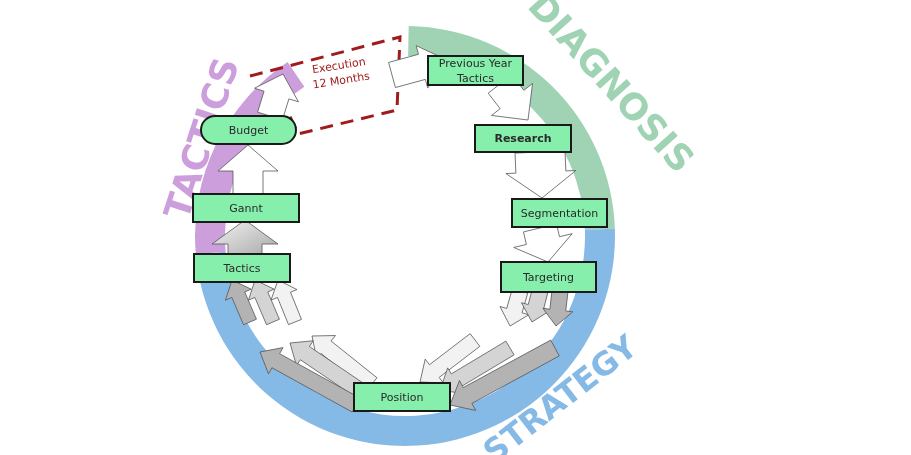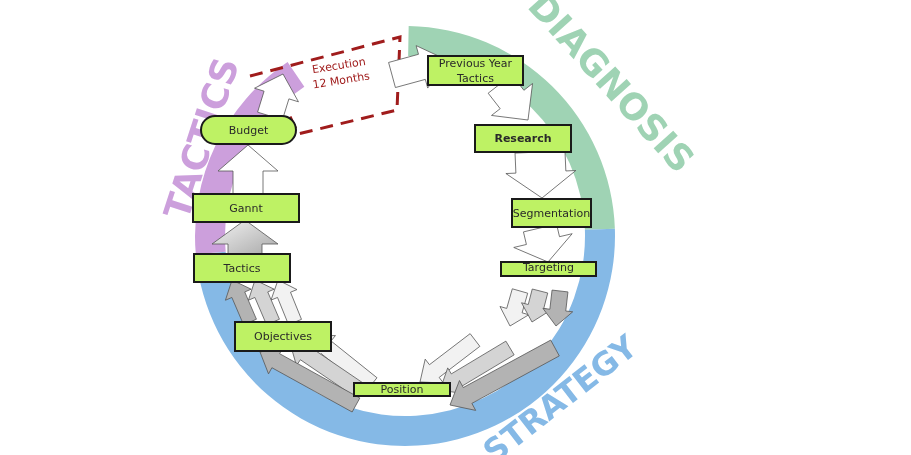--- a/index.html
+++ b/index.html
@@ -1,19 +1,19 @@
 <!DOCTYPE html>
 <html><head>
 <meta charset="utf-8">
 <style>
   html, body { margin:0; padding:0; background:#ffffff; }
   body { width:911px; height:455px; overflow:hidden; position:relative;
          font-family:"DejaVu Sans", "Liberation Sans", sans-serif; }
   #stage { position:absolute; left:0; top:0; width:911px; height:455px; }
-  .box { position:absolute; background:#bef264; border:2px solid #1a1a1a;
+  .box { position:absolute; background:#86efac; border:2px solid #1a1a1a;
          box-sizing:border-box; display:flex; align-items:center; justify-content:center;
          text-align:center; font-size:11px; color:#2a2a2a; line-height:15px; }
   .phase { position:absolute; font-family:"DejaVu Sans", sans-serif; font-weight:bold;
            font-size:36px; letter-spacing:0px; white-space:nowrap; transform-origin:center center; }
   .exec-label { position:absolute; color:#a01c1c; font-size:11px; line-height:15px;
                 text-align:center; transform:rotate(-9deg); }
 </style>
 </head>
 <body>
 
@@ -63,31 +63,28 @@
     <div>12 Months</div>
   </div>
 
   <div class="box" style="left:427px; top:55px; width:97px; height:31px; flex-direction:column;">
     <div>Previous Year</div>
     <div>Tactics</div>
   </div>
   <div class="box" style="left:474px; top:124px; width:98px; height:29px;font-weight:bold;">
     <span>Research</span>
   </div>
-  <div class="box" style="left:511px; top:198px; width:81px; height:30px;">
+  <div class="box" style="left:511px; top:198px; width:97px; height:30px;">
     <span>Segmentation</span>
   </div>
-  <div class="box" style="left:500px; top:261px; width:97px; height:16px;align-items:flex-end;">
+  <div class="box" style="left:500px; top:261px; width:97px; height:32px;">
     <span>Targeting</span>
   </div>
-  <div class="box" style="left:353px; top:382px; width:98px; height:15px;">
+  <div class="box" style="left:353px; top:382px; width:98px; height:30px;">
     <span>Position</span>
-  </div>
-  <div class="box" style="left:234px; top:321px; width:98px; height:31px;">
-    <span>Objectives</span>
   </div>
   <div class="box" style="left:193px; top:253px; width:98px; height:30px;">
     <span>Tactics</span>
   </div>
   <div class="box" style="left:192px; top:193px; width:108px; height:30px;">
     <span>Gannt</span>
   </div>
   <div class="box" style="left:200px; top:115px; width:97px; height:30px;border-radius:15px;">
     <span>Budget</span>
   </div>

